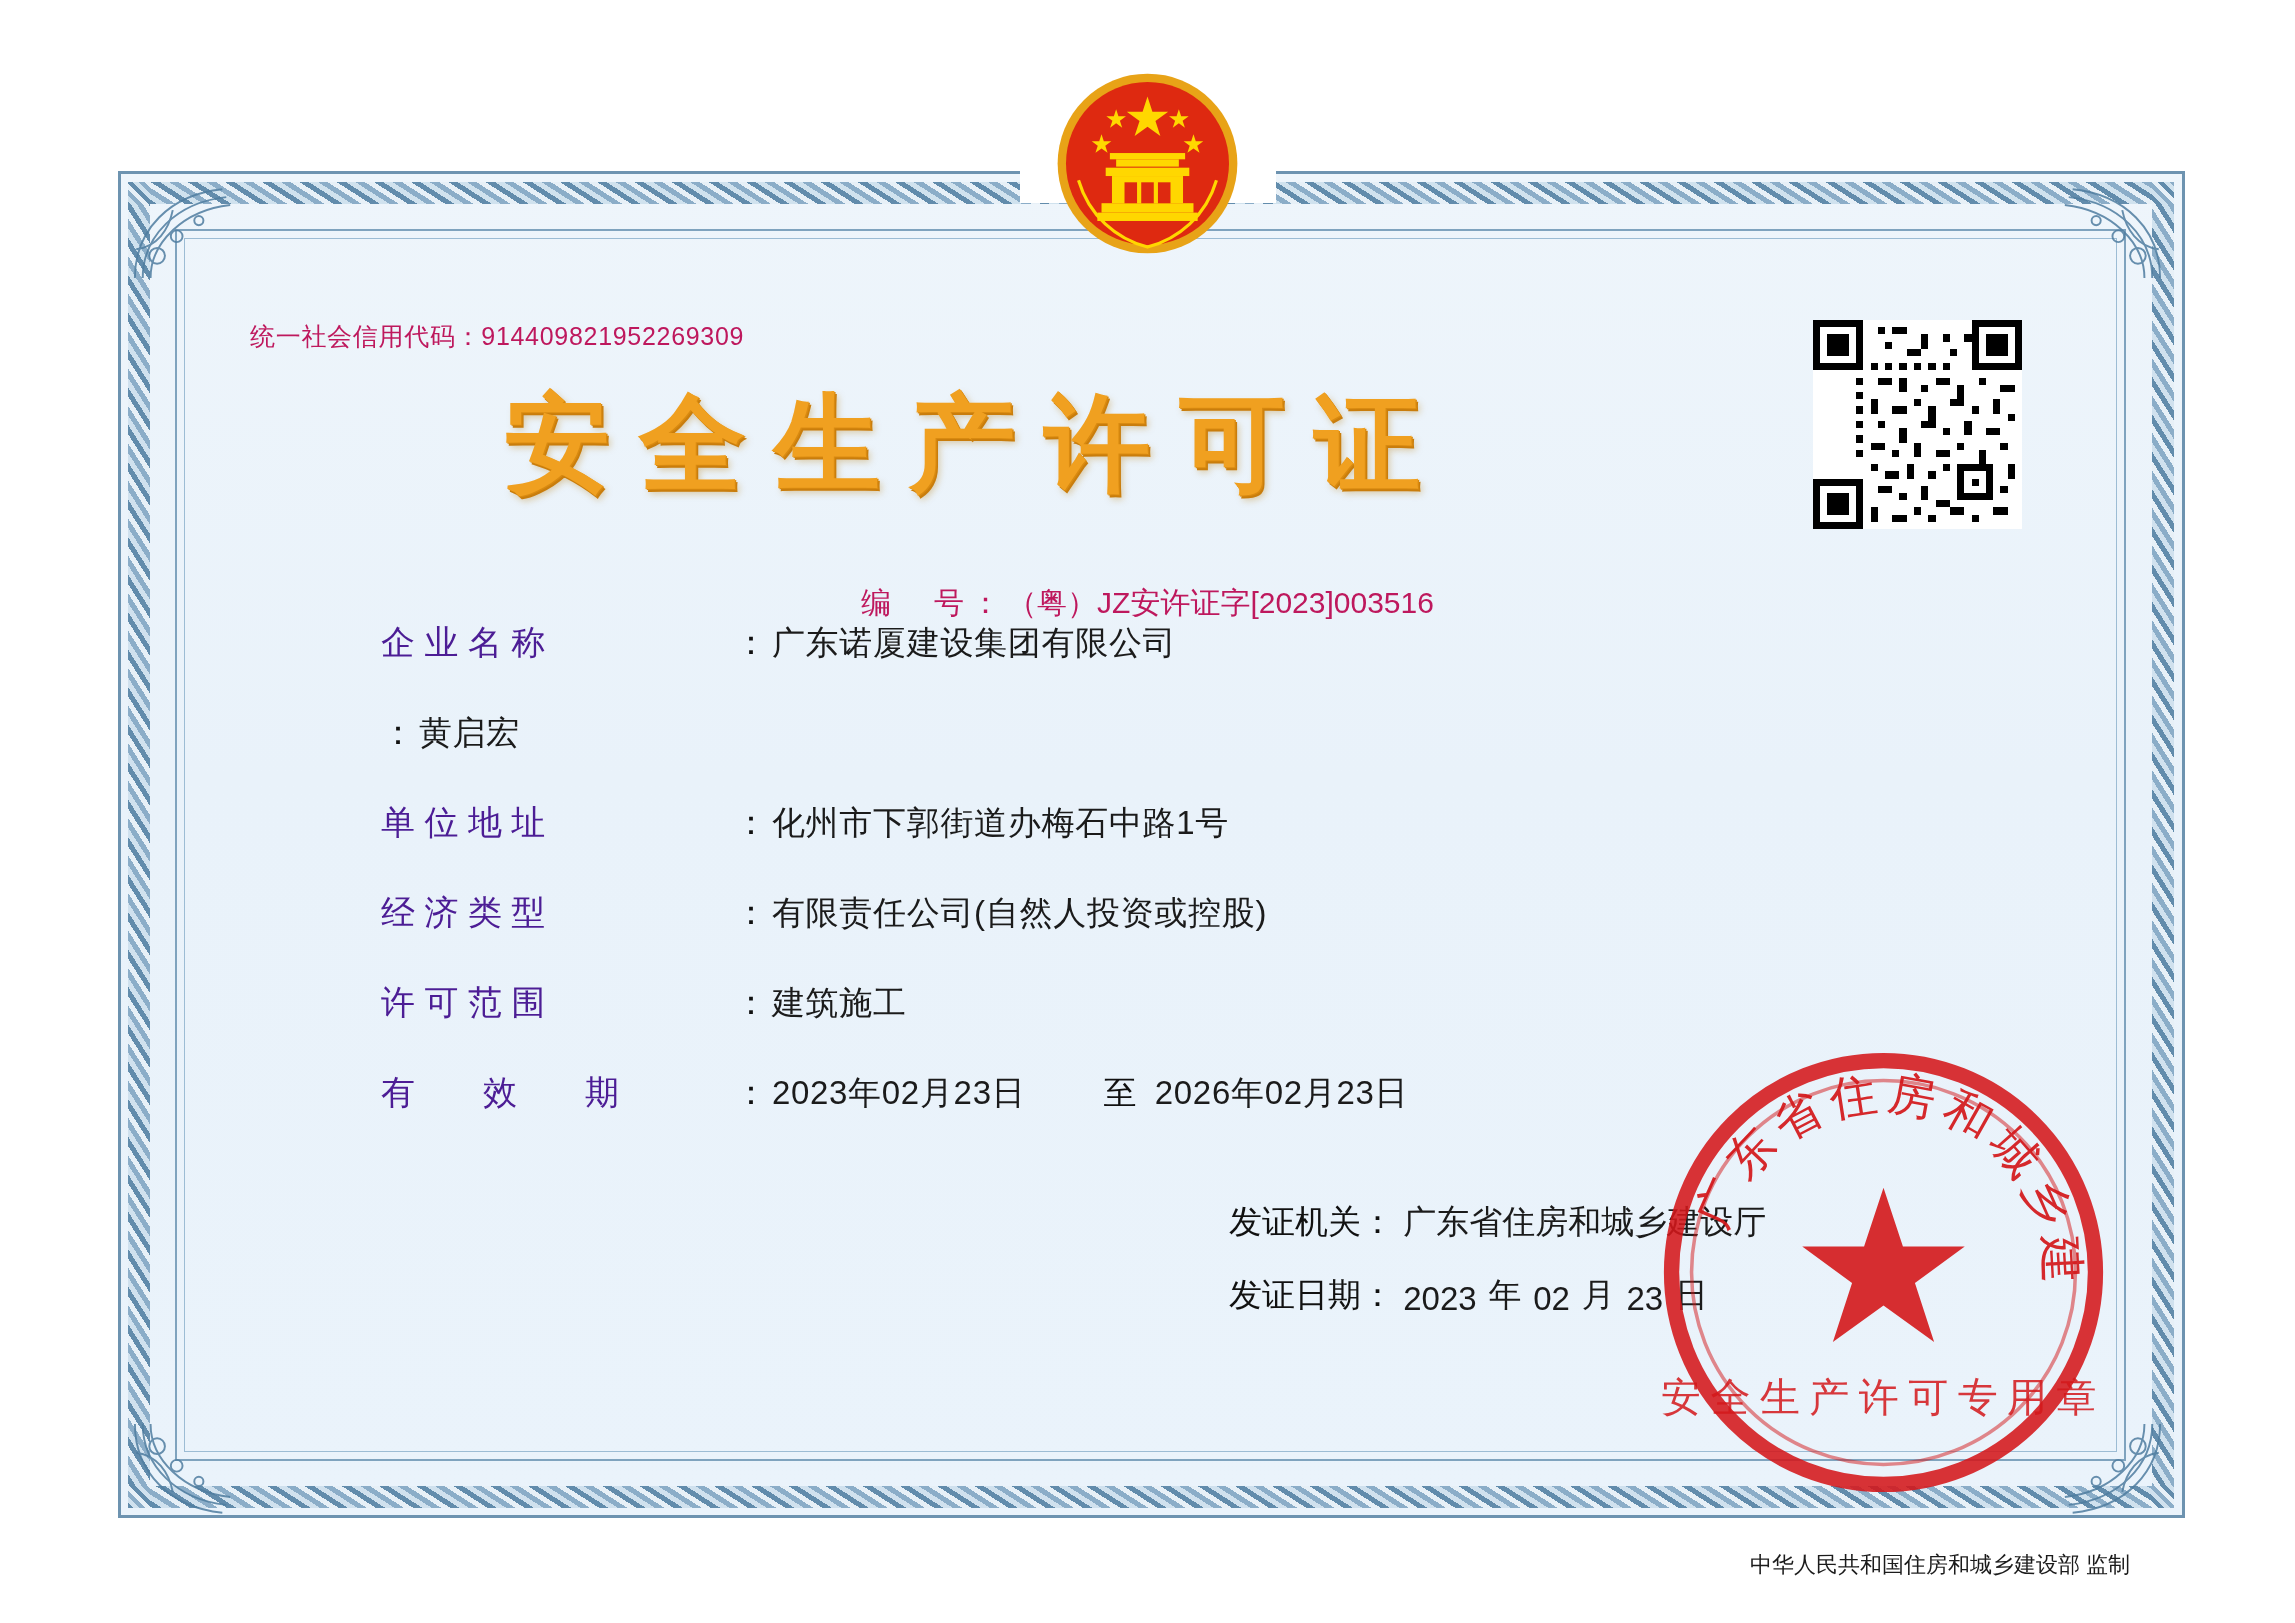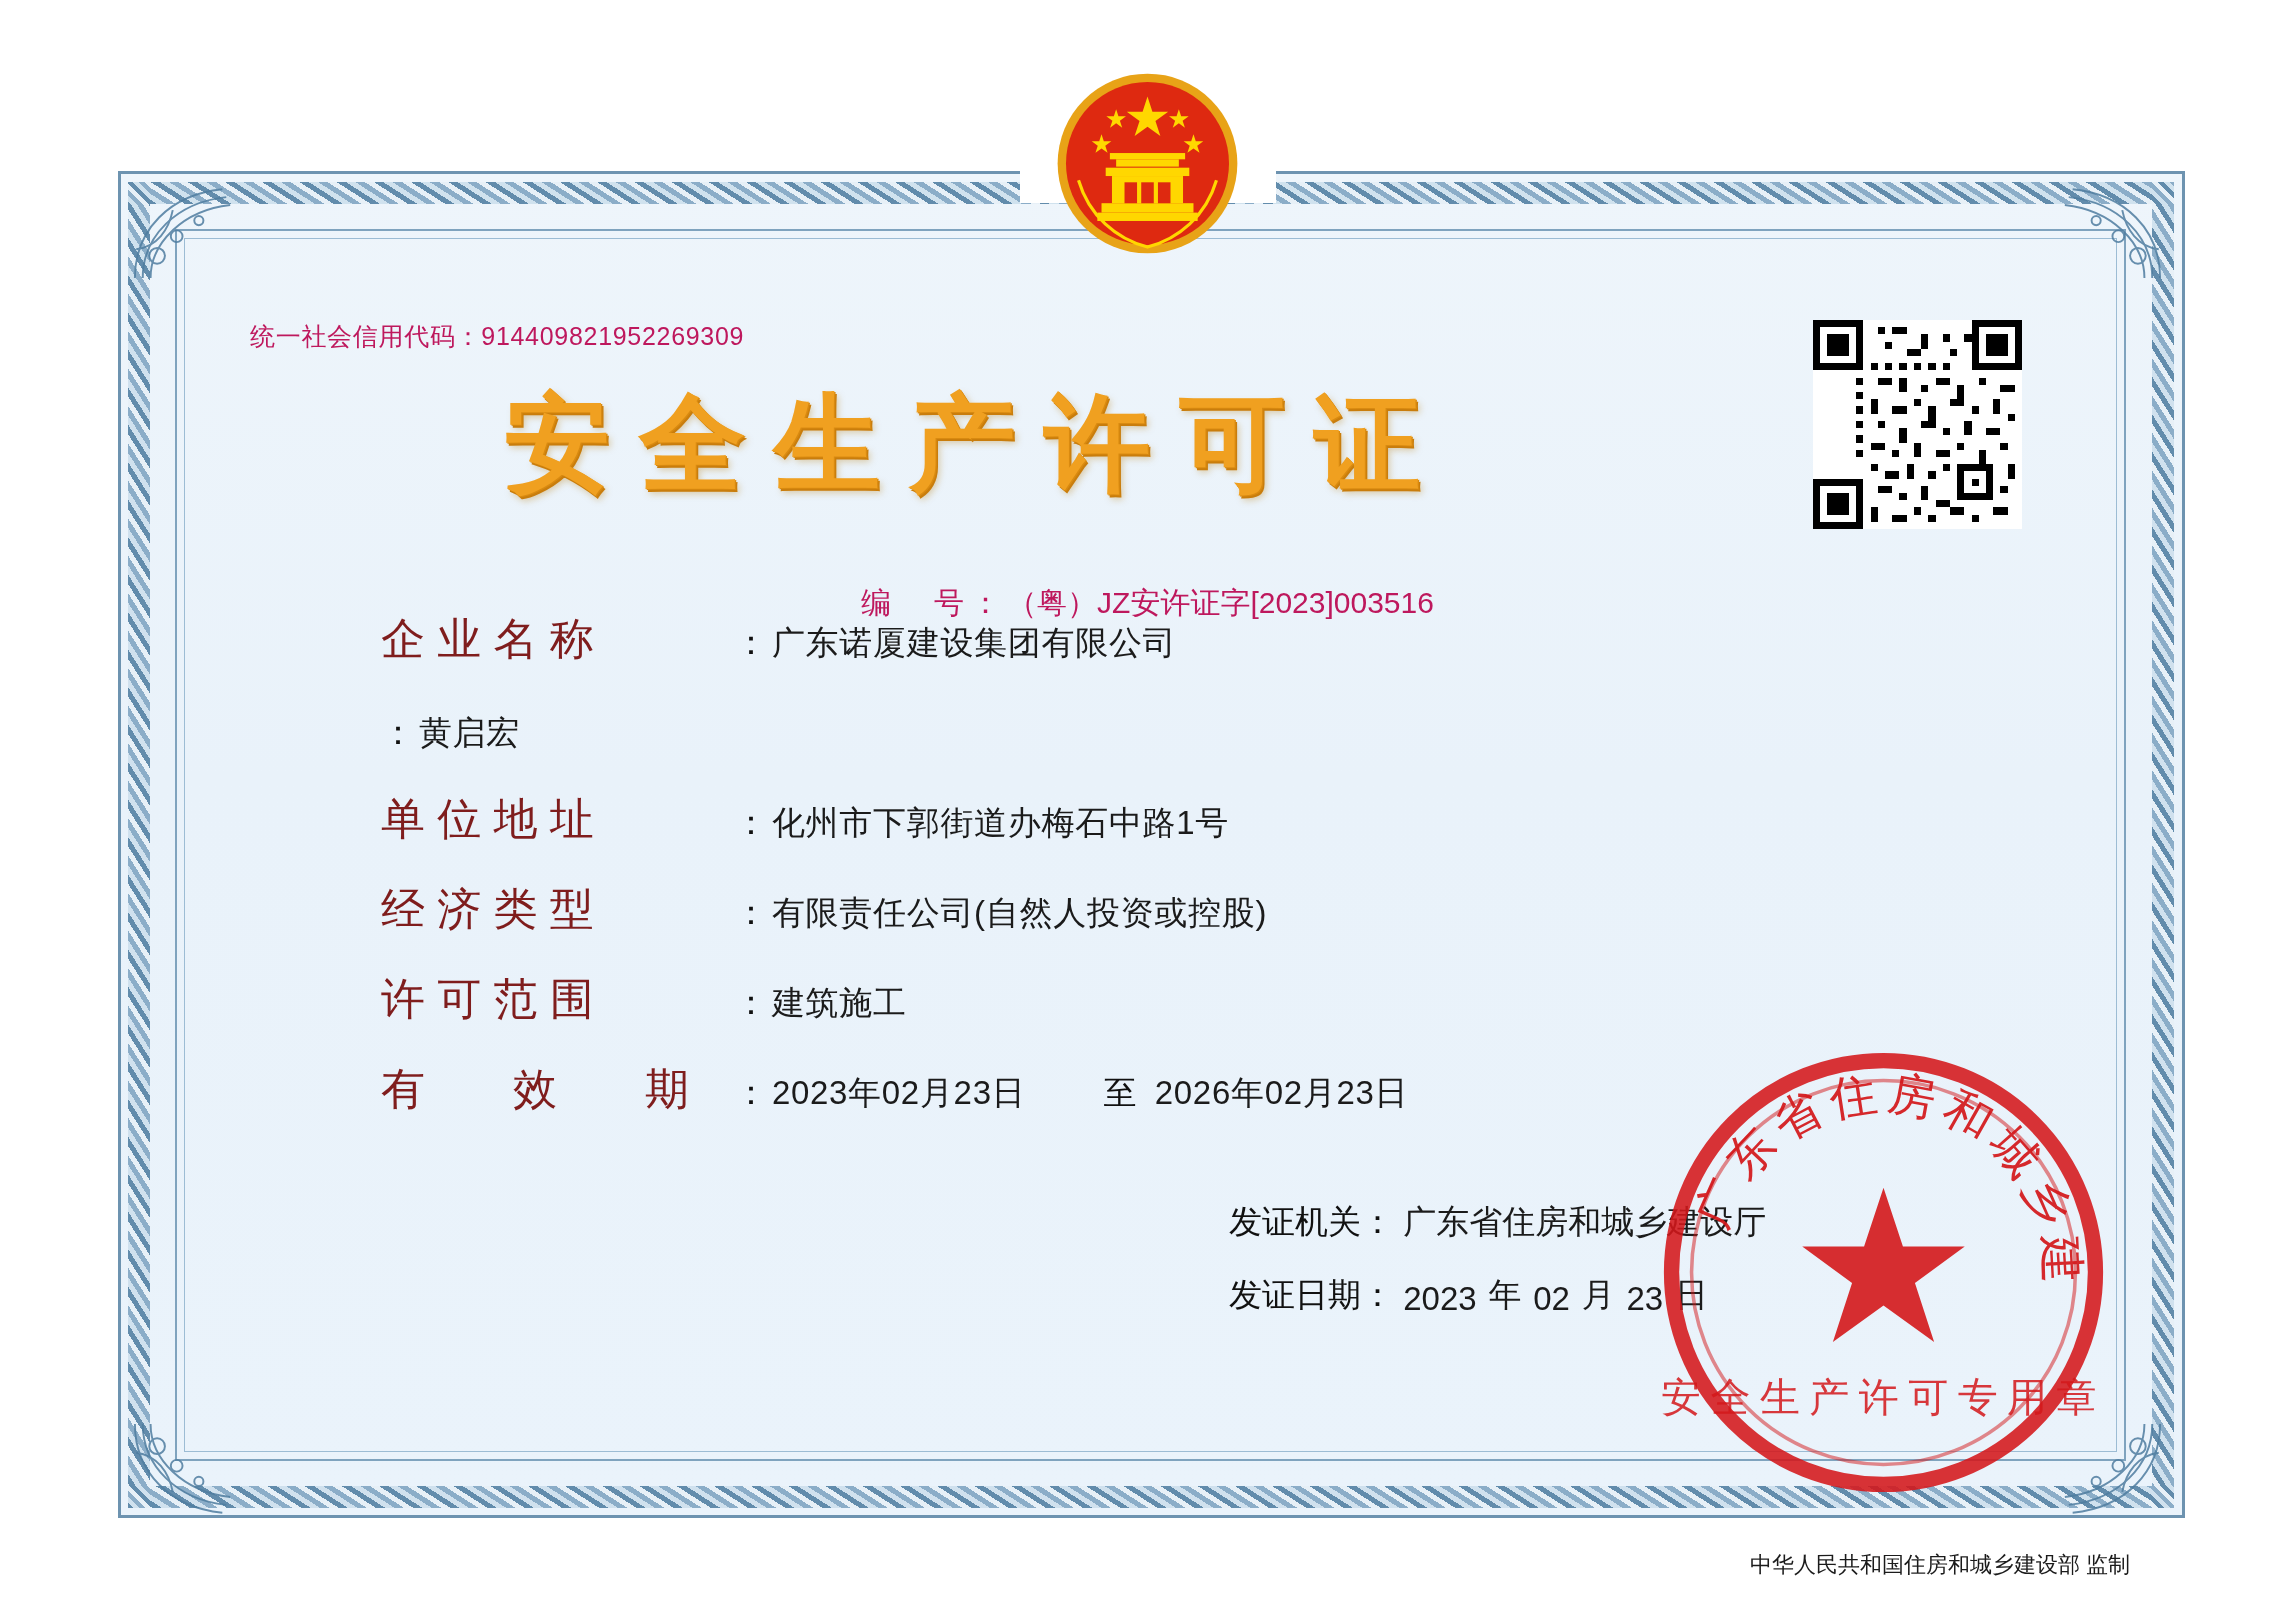--- a/index.html
+++ b/index.html
@@ -138,22 +138,22 @@
     width:1570px;
   }
   .field-row{
     display:flex;
     align-items:baseline;
     height:90px;
     white-space:nowrap;
   }
   .field-label{
     width:353px;
-    font-size:44px;
-    color:#7f1d1d;
+    font-size:34px;
+    color:#4c1d95;
     font-weight:500;
     display:inline-block;
   }
   .field-colon{
     font-size:34px;color:#111;
     margin-right:3.9px;
   }
   .field-value{
     font-size:33px;
     color:#1b1b1b;

